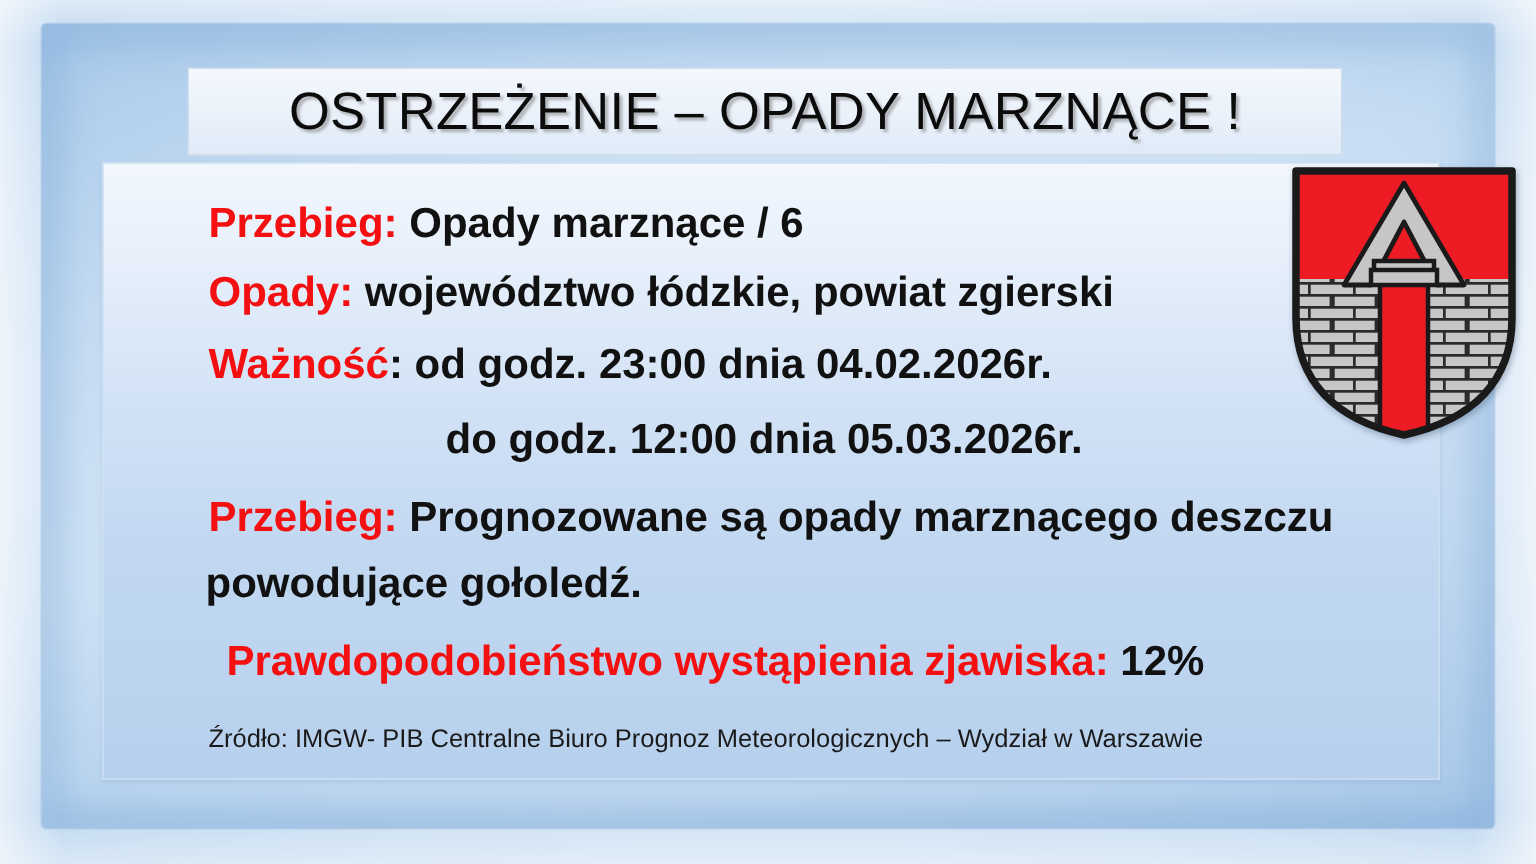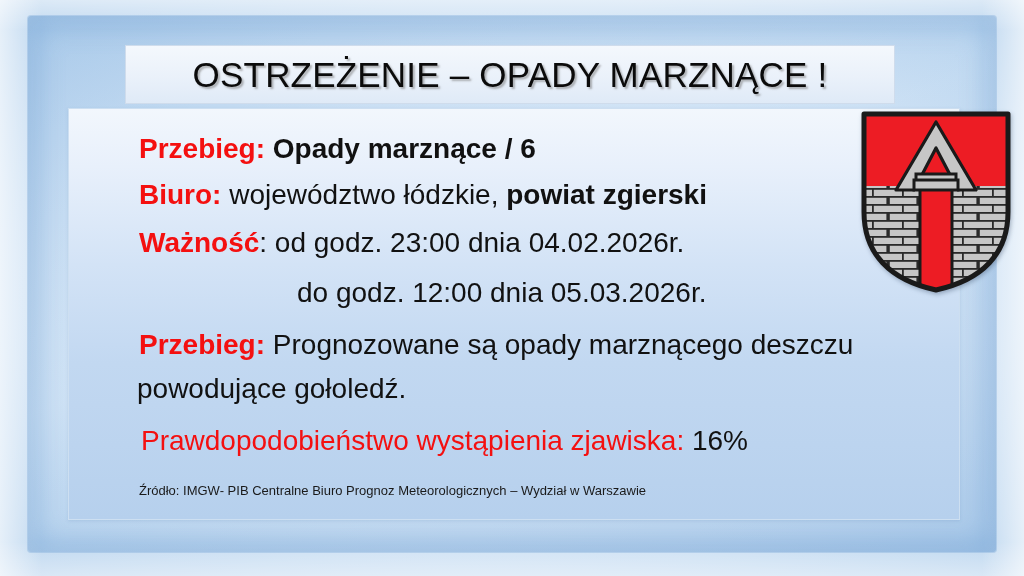--- a/index.html
+++ b/index.html
@@ -62,38 +62,38 @@
     box-shadow:0 1px 3px rgba(80,120,170,.18);
   }
   .line{
     position:absolute;left:0;width:100%;
     font-size:0;           
     white-space:nowrap;
   }
   .line span{font-size:27px;line-height:1;vertical-align:baseline;}
   .lbl{color:#f41010;font-weight:bold;}
   .lbl-reg{color:#f41010;font-weight:bold;}
-  .val{color:#111111;font-weight:normal;}
+  .val{color:#111111;font-weight:bold;}
   .val-b{color:#111111;font-weight:bold;}
-  .red-reg{color:#f41010;font-weight:normal;}
+  .red-reg{color:#f41010;font-weight:bold;margin-left:10px;}
 
   #l-zjawisko {left:70px;top:26px;}
   #l-obszar   {left:70px;top:72px;}
   #l-waznosc  {left:70px;top:120px;}
   #l-waznosc2 {left:228px;top:170px;}
   #l-przebieg {left:70px;top:222px;}
   #l-przebieg2{left:68px;top:266px;}
   #l-prob     {left:72px;top:318px;}
 
   #l-zjawisko span,#l-obszar span,#l-waznosc span,#l-waznosc2 span,
   #l-przebieg span,#l-przebieg2 span,#l-prob span{font-size:28px;}
 
   #source{
     position:absolute;left:70px;top:374px;
-    font-size:13px;color:#1a1a1a;white-space:nowrap;
+    font-size:17px;color:#1a1a1a;white-space:nowrap;
   }
 
   
   #coa{position:absolute;left:858px;top:108px;width:156px;height:188px;}
   #coa svg{display:block;width:156px;height:188px;
            filter:drop-shadow(1px 2px 2px rgba(40,60,90,.35));}
 </style>
 </head>
 <body>
 
@@ -106,41 +106,41 @@
     <div id="title-text">OSTRZEŻENIE  – OPADY MARZNĄCE !</div>
   </div>
 
   <div id="panel">
 
     <div class="line" id="l-zjawisko">
       <span class="lbl">Przebieg:</span><span class="val-b"> Opady marznące / 6</span>
     </div>
 
     <div class="line" id="l-obszar">
-      <span class="lbl">Biuro:</span><span class="val"> województwo łódzkie, </span><span class="val-b">powiat zgierski</span>
+      <span class="lbl">Opady:</span><span class="val"> województwo łódzkie, </span><span class="val-b">powiat zgierski</span>
     </div>
 
     <div class="line" id="l-waznosc">
       <span class="lbl">Ważność</span><span class="val">: od godz. 23:00 dnia 04.02.2026r.</span>
     </div>
 
     <div class="line" id="l-waznosc2">
       <span class="val">do godz. 12:00 dnia 05.03.2026r.</span>
     </div>
 
     <div class="line" id="l-przebieg">
       <span class="lbl-reg">Przebieg:</span><span class="val"> Prognozowane są opady marznącego deszczu</span>
     </div>
 
     <div class="line" id="l-przebieg2">
       <span class="val">powodujące gołoledź.</span>
     </div>
 
     <div class="line" id="l-prob">
-      <span class="red-reg"> Prawdopodobieństwo wystąpienia zjawiska: </span><span class="val">16%</span>
+      <span class="red-reg"> Prawdopodobieństwo wystąpienia zjawiska: </span><span class="val">12%</span>
     </div>
 
     <div id="source">Źródło: IMGW- PIB Centralne Biuro Prognoz Meteorologicznych – Wydział w Warszawie</div>
   </div>
 
   <div id="coa">
     <svg viewBox="0 0 156 188" xmlns="http://www.w3.org/2000/svg">
       <defs>
         <clipPath id="shieldClip">
           <path d="M6,6 H150 V104 C150,146 124,172 78,182 C32,172 6,146 6,104 Z"></path>

